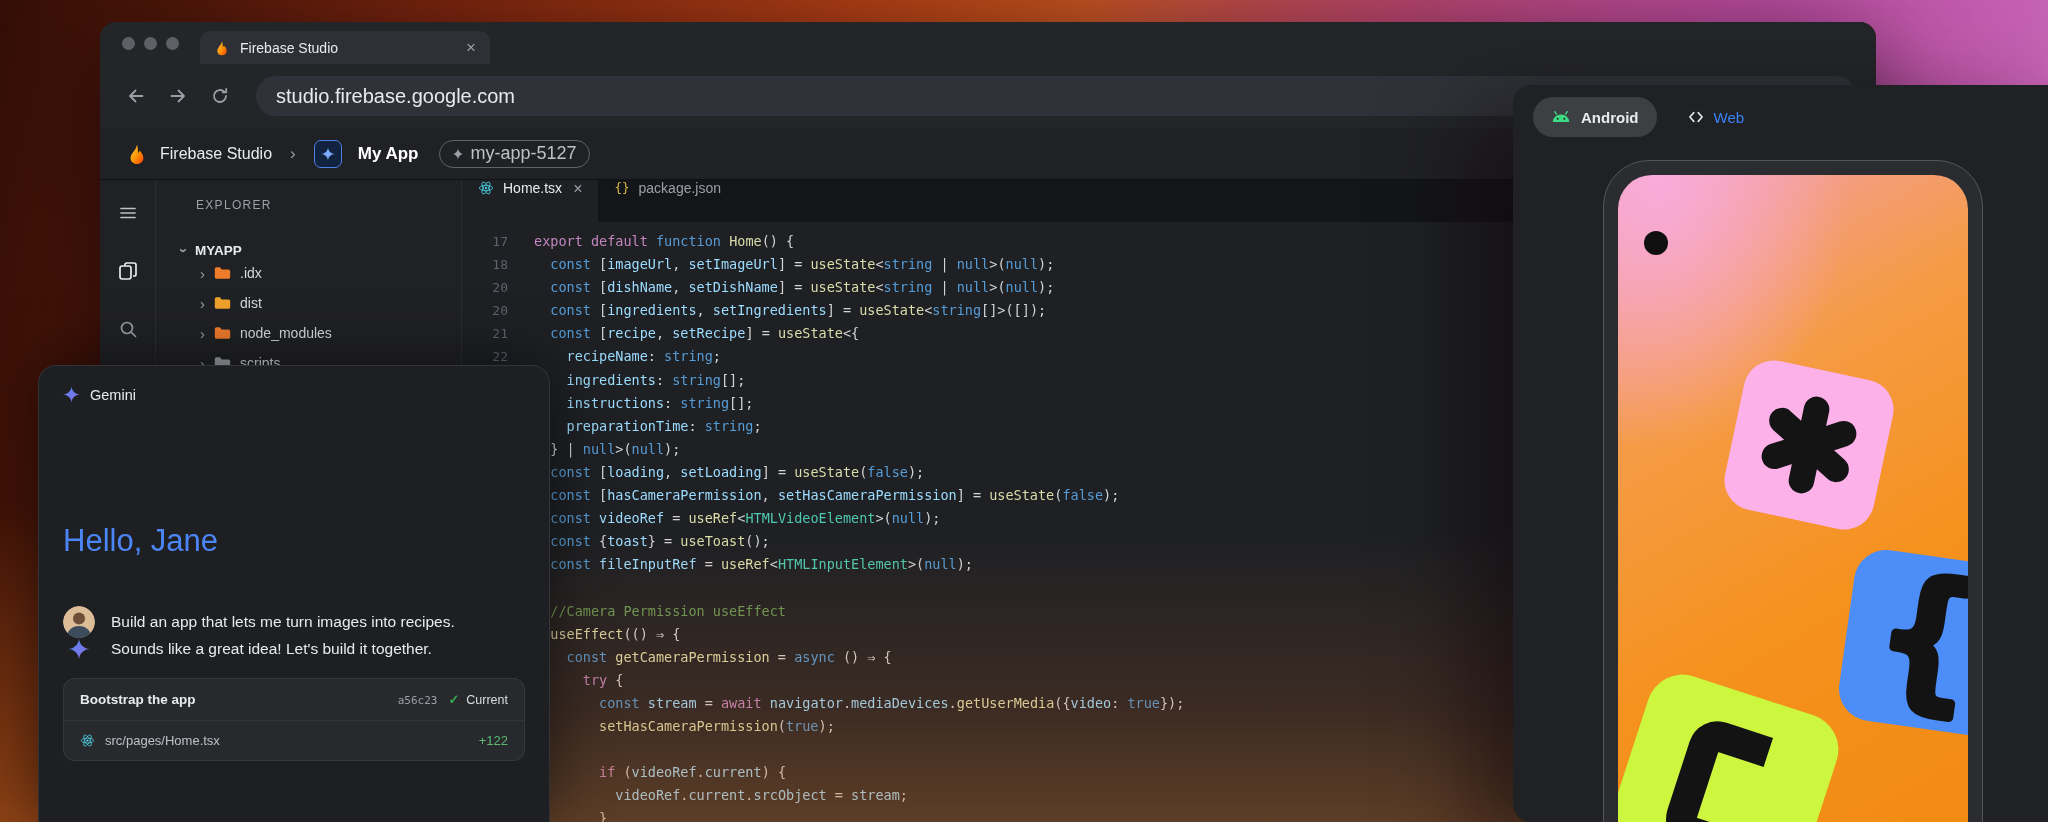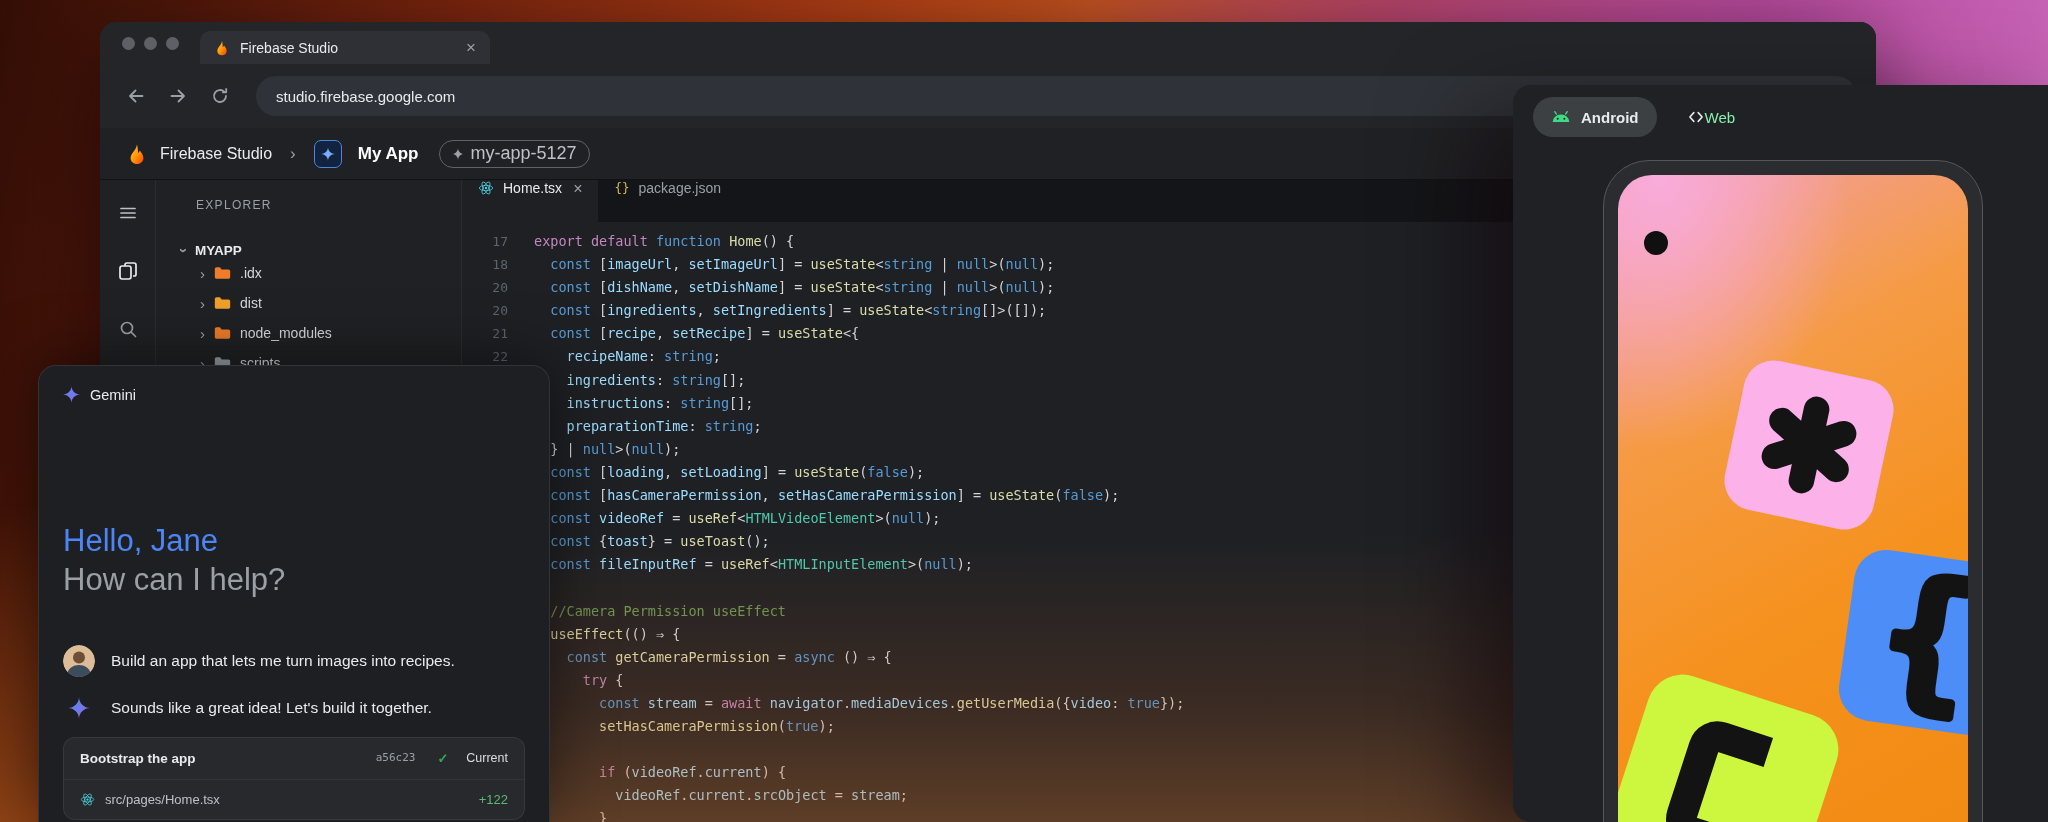--- a/index.html
+++ b/index.html
@@ -19,21 +19,21 @@
   .titlebar{position:relative;height:42px;background:#232528;border-radius:16px 16px 0 0}
   .lights{position:absolute;left:22px;top:15px;display:flex;gap:9px}
   .light{width:13px;height:13px;border-radius:50%;background:#5e6065}
   .btab{position:absolute;left:100px;top:9px;width:290px;height:33px;background:#2e3035;border-radius:10px 10px 0 0;
     display:flex;align-items:center;gap:10px;padding:0 14px;color:#e8eaed;font-size:14px}
   .btab .grow{flex:1}
   .tclose{color:#9aa0a6;font-size:17px;line-height:1}
   .navbar{height:64px;background:#232528;display:flex;align-items:center;padding:0 20px 0 18px;gap:6px}
   .navbtn{width:36px;height:36px;display:flex;align-items:center;justify-content:center;border-radius:50%}
   .urlbar{flex:1;height:40px;margin-left:12px;background:#2f3238;border-radius:20px;display:flex;align-items:center;
-    padding:0 20px;color:#e8eaed;font-size:15px}
+    padding:0 20px;color:#e8eaed;font-size:20px}
   .appheader{height:52px;background:#202124;display:flex;align-items:center;padding:0 0 0 26px;gap:10px;
     border-bottom:1px solid rgba(0,0,0,.45)}
   .brand{font-size:16px;color:#e8eaed;font-weight:500;margin-left:2px}
   .crumb-sep{color:#9aa0a6;font-size:17px;margin:0 8px}
   .appicon{width:28px;height:28px;border-radius:7px;background:#12233f;border:1.5px solid #4f83e3;
     display:flex;align-items:center;justify-content:center}
   .appname{font-size:17px;font-weight:700;color:#fff;margin-left:6px}
   .badge{margin-left:10px;height:28px;border:1px solid #5f6368;border-radius:14px;display:flex;align-items:center;
     gap:7px;padding:0 12px;color:#bdc1c6;font-size:18px}
 
@@ -65,39 +65,39 @@
 
   
   .gemini{position:absolute;left:38px;top:365px;width:512px;height:457px;background:#1e1f23;
     border:1px solid rgba(255,255,255,.09);border-bottom:none;border-radius:18px 18px 0 0;z-index:20;
     box-shadow:0 -4px 60px rgba(0,0,0,.5);padding:20px 24px 0}
   .gem-head{display:flex;align-items:center;gap:10px;color:#e8eaed;font-size:14.5px}
   .greet{margin-top:118px;font-size:31px;line-height:39px;font-weight:500}
   .greet .g1{color:#4c86f6}.greet .g2{color:#9aa0a6}
   .chatrow{display:flex;align-items:center;gap:16px;color:#e8eaed;font-size:15.5px}
   .chat-user{margin-top:46px}
-  .chat-ai{margin-top:20px}
+  .chat-ai{}
   .avatar{width:32px;height:32px;border-radius:50%;overflow:hidden;flex:none}
   .card{margin-top:18px;background:#27292d;border:1px solid rgba(255,255,255,.07);border-radius:12px}
-  .cr1{display:flex;align-items:flex-start;gap:18px;padding:13px 16px}
+  .cr1{display:flex;align-items:flex-end;gap:7px;padding:13px 16px}
   .cr1 .t{flex:1;font-size:13.5px;color:#e8eaed;font-weight:700}
   .commit{font-family:"DejaVu Sans Mono",monospace;font-size:11px;color:#9aa0a6;margin-right:4px}
   .check{color:#34a853;font-size:13px;font-weight:700}
   .cur{font-size:12.5px;color:#dadce0}
   .cr2{display:flex;align-items:center;gap:10px;padding:12px 16px;border-top:1px solid rgba(255,255,255,.05)}
   .cr2 .f{flex:1;font-size:13px;color:#bdc1c6}
   .diff{font-size:13px;color:#5bb974}
 
   
   .device{position:absolute;left:1513px;top:85px;width:560px;height:737px;background:#202124;border-radius:18px;
     z-index:30;box-shadow:-40px 30px 90px rgba(15,4,10,.55)}
   .dtabs{display:flex;align-items:center;gap:30px;padding:12px 0 0 20px}
   .pill{display:flex;align-items:center;gap:10px;height:40px;padding:0 18px;background:#3c4043;border-radius:20px;
     color:#e8eaed;font-size:15px;font-weight:700}
-  .webtab{display:flex;align-items:center;color:#86efac;font-size:15px;font-weight:500}
+  .webtab{display:flex;align-items:center;gap:9px;color:#3b82f6;font-size:15px;font-weight:500}
   .phone{position:absolute;left:90px;top:75px;width:380px;height:720px;background:#2b2c30;border-radius:46px;
     border:1px solid #54565b}
   .screen{position:absolute;left:14px;top:14px;right:14px;bottom:14px;border-radius:34px;overflow:hidden;
     background:radial-gradient(130% 95% at 12% 0%,#f9abdb 0%,rgba(249,171,219,0) 42%),
                linear-gradient(150deg,#f29fb0 0%,#f59b44 32%,#f5911d 62%,#f18a12 100%)}
   .cam{position:absolute;left:26px;top:56px;width:24px;height:24px;border-radius:50%;background:#101010}
   .tile{position:absolute;display:flex;align-items:center;justify-content:center}
   .tile-pink{left:115px;top:194px;width:152px;height:152px;background:#fcb1e9;border-radius:30px;transform:rotate(12deg)}
   .tile-blue{left:228px;top:382px;width:172px;height:172px;background:#4c8df8;border-radius:32px;transform:rotate(8deg)}
   .tile-green{left:6px;top:516px;width:198px;height:198px;background:#cdf63f;border-radius:36px;transform:rotate(18deg)}
@@ -297,21 +297,20 @@
 
   <div class="gemini">
     <div class="gem-head">
       <svg width="17" height="17" viewBox="0 0 16 16">
           <path d="M8 0c0 4.4-3.6 8-8 8 4.4 0 8 3.6 8 8 0-4.4 3.6-8 8-8-4.4 0-8-3.6-8-8z" fill="url(#gemG)"></path>
         </svg>
       <span>Gemini</span>
     </div>
     <div class="greet">
       <div class="g1">Hello, Jane</div>
-      <div class="g2">How can I help?</div>
     </div>
     <div class="chatrow chat-user">
       <span class="avatar">
         <svg width="32" height="32" viewBox="0 0 32 32">
             <circle cx="16" cy="16" r="16" fill="#dcbd97"></circle>
             <circle cx="16" cy="12.5" r="6" fill="#6d4f38"></circle>
             <path d="M4 29c1.5-6 6.5-9 12-9s10.5 3 12 9a16 16 0 0 1-24 0z" fill="#3c4c5c"></path>
           </svg>
       </span>
       <span>Build an app that lets me turn images into recipes.</span>

